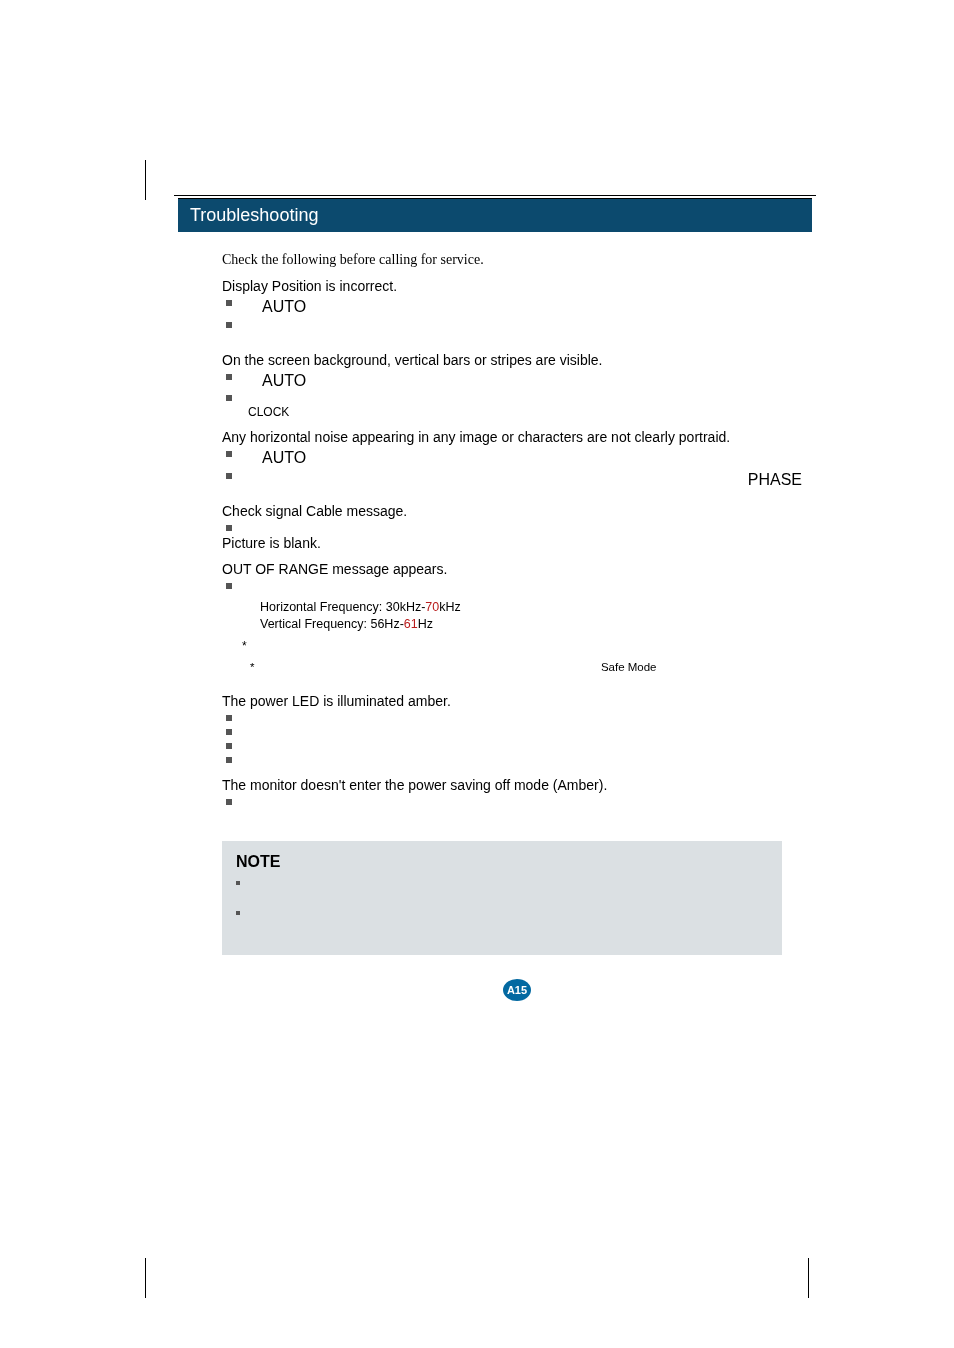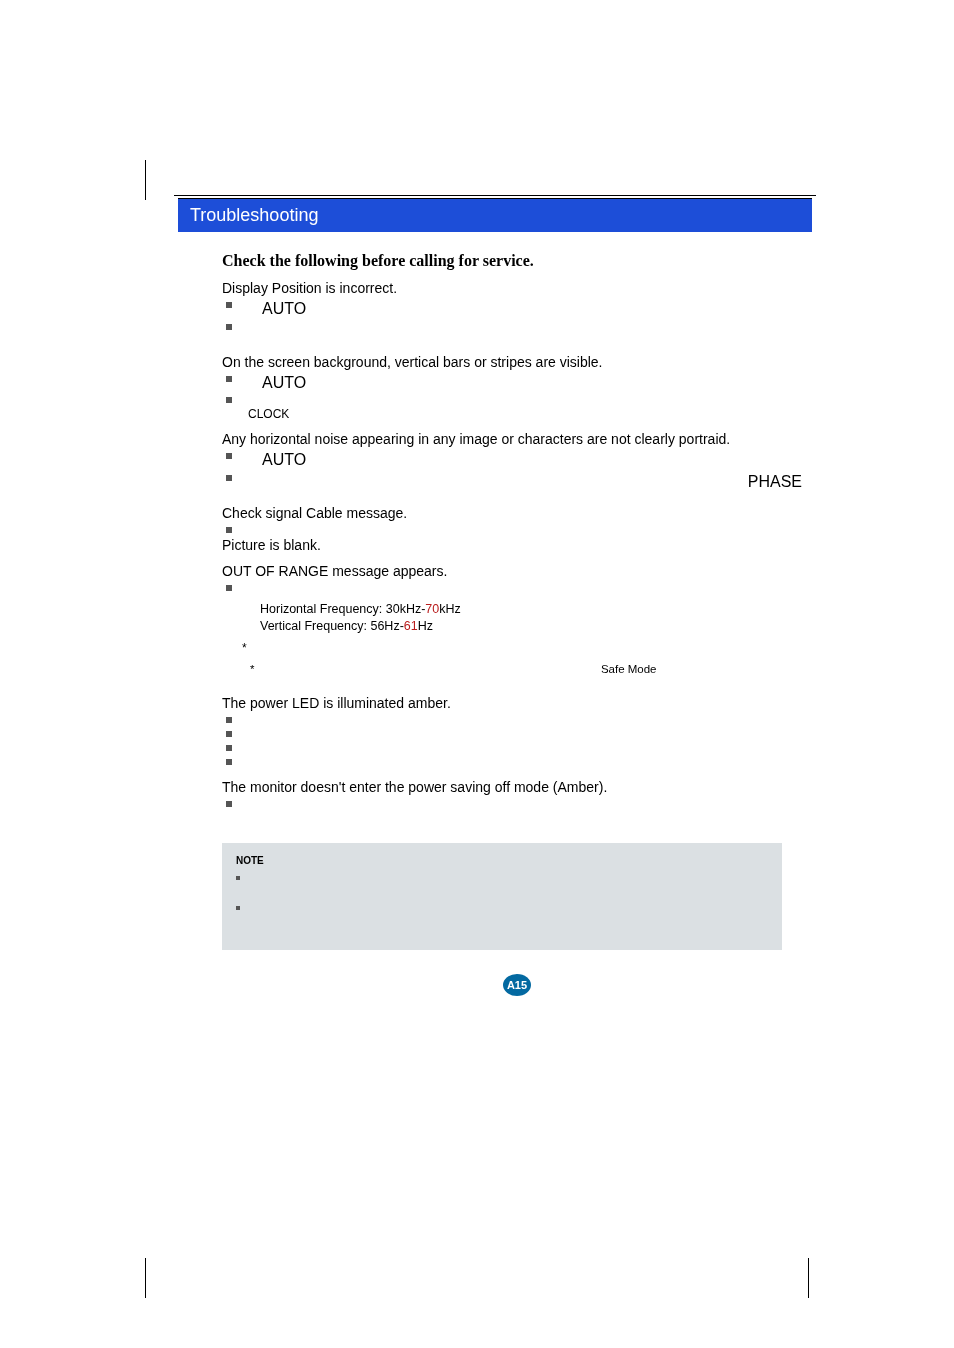--- a/index.html
+++ b/index.html
@@ -35,21 +35,21 @@
     height: 40px;
     border-left: 1px solid #000;
   }
   .page {
     position: absolute;
     left: 182px;
     top: 198px;
     width: 630px;
   }
   .titlebar {
-    background: #1d4ed8;
+    background: #0c4a6e;
     color: #fff;
     font-size: 18px;
     padding: 6px 12px;
     border-top: 1px solid #000;
     position: relative;
     left: -4px;
     width: 634px;
   }
   .titlebar::before {
     content: "";
@@ -58,22 +58,22 @@
     right: -4px;
     top: -4px;
     height: 1px;
     background: #000;
   }
   .content {
     padding: 20px 0 0 40px;
   }
   .lead {
     font-family: Georgia, 'Times New Roman', serif;
-    font-weight: bold;
-    font-size: 16px;
+    font-weight: normal;
+    font-size: 14px;
     margin-bottom: 4px;
   }
   .section-h {
     font-size: 14px;
     margin-top: 10px;
     margin-bottom: 2px;
   }
   .bullets {
     list-style: none;
     padding-left: 0;
@@ -111,21 +111,21 @@
     margin-top: 8px;
   }
   .notebox {
     background: #dbe0e3;
     margin-top: 32px;
     padding: 12px 14px 18px 14px;
     width: 560px;
   }
   .notebox .nt {
     font-weight: bold;
-    font-size: 10px;
+    font-size: 16px;
     margin-bottom: 6px;
   }
   .notebox ul {
     list-style: none;
     padding: 0;
   }
   .notebox li {
     position: relative;
     padding-left: 14px;
     font-size: 11px;

